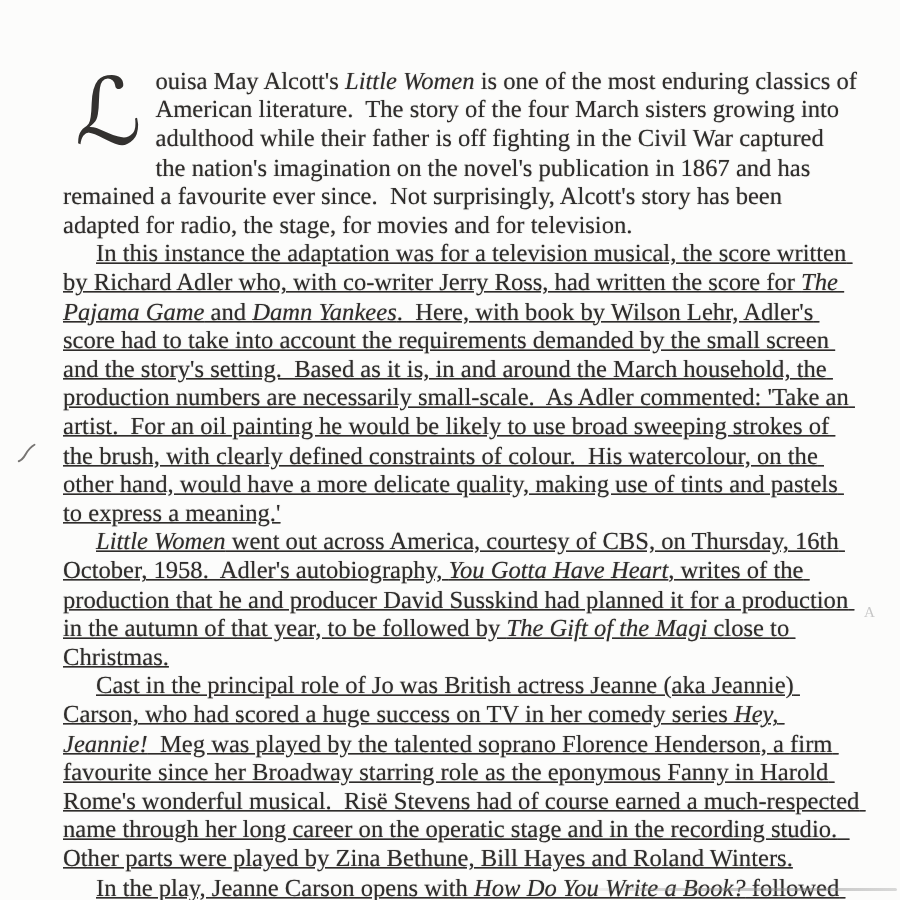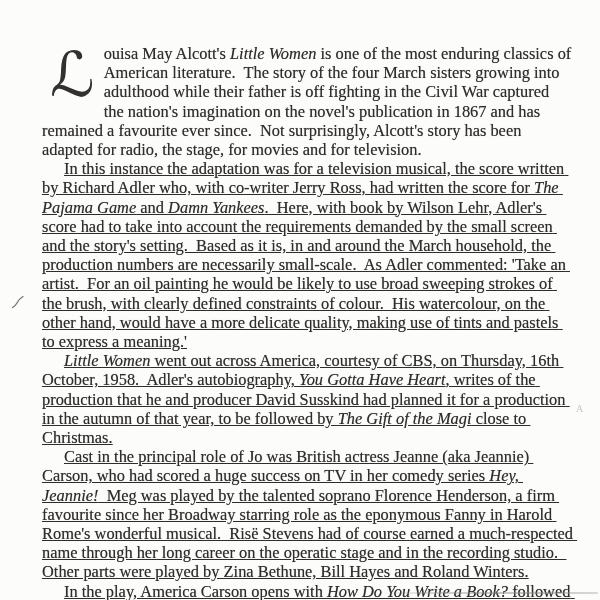--- a/index.html
+++ b/index.html
@@ -73,21 +73,21 @@
 </head>
 <body>
 
 <div class="page">
 
   <div class="textblock">
       <p class="para"><span class="dropcap">ℒ</span><span>ouisa May Alcott's </span><i>Little Women</i><span> is one of the most enduring classics of American literature.  The story of the four March sisters growing into adulthood while their father is off fighting in the Civil War captured the nation's imagination on the novel's publication in 1867 and has remained a favourite ever since.  Not surprisingly, Alcott's story has been adapted for radio, the stage, for movies and for television.</span></p>
       <p class="para indent"><span>In this instance the adaptation was for a television musical, the score written by Richard Adler who, with co-writer Jerry Ross, had written the score for </span><i>The Pajama Game</i><span> and </span><i>Damn Yankees</i><span>.  Here, with book by Wilson Lehr, Adler's score had to take into account the requirements demanded by the small screen and the story's setting.  Based as it is, in and around the March household, the production numbers are necessarily small-scale.  As Adler commented: 'Take an artist.  For an oil painting he would be likely to use broad sweeping strokes of the brush, with clearly defined constraints of colour.  His watercolour, on the other hand, would have a more delicate quality, making use of tints and pastels to express a meaning.'</span></p>
       <p class="para indent"><i>Little Women</i><span> went out across America, courtesy of CBS, on Thursday, 16th October, 1958.  Adler's autobiography, </span><i>You Gotta Have Heart</i><span>, writes of the production that he and producer David Susskind had planned it for a production in the autumn of that year, to be followed by </span><i>The Gift of the Magi</i><span> close to Christmas.</span></p>
       <p class="para indent"><span>Cast in the principal role of Jo was British actress Jeanne (aka Jeannie) Carson, who had scored a huge success on TV in her comedy series </span><i>Hey, Jeannie!</i><span>  Meg was played by the talented soprano Florence Henderson, a firm favourite since her Broadway starring role as the eponymous Fanny in Harold Rome's wonderful musical.  Risë Stevens had of course earned a much-respected name through her long career on the operatic stage and in the recording studio.  Other parts were played by Zina Bethune, Bill Hayes and Roland Winters.</span></p>
-      <p class="para indent"><span>In the play, America Carson opens with </span><i>How Do You Write a Book?</i><span> followed by Florence Henderson singing </span></p>
+      <p class="para indent"><span>In the play, Jeanne Carson opens with </span><i>How Do You Write a Book?</i><span> followed by Florence Henderson singing </span></p>
     </div>
 
   <svg class="pen-mark" width="14" height="14" viewBox="0 0 14 14">
     <path d="M1.5,12.5 Q4,11.5 6,8 Q8.5,3.5 12,1.5" fill="none" stroke="#777573" stroke-width="1.3" stroke-linecap="round"></path>
   </svg>
 
   <div class="faint-mark-right">A</div>
 
   <div class="edge-shadow-bottom"></div>
 

